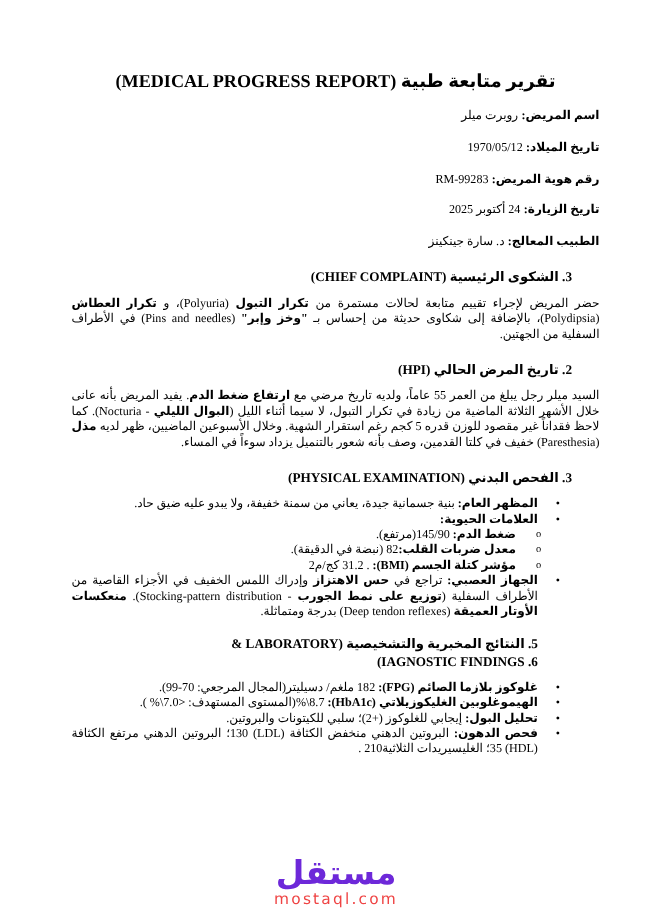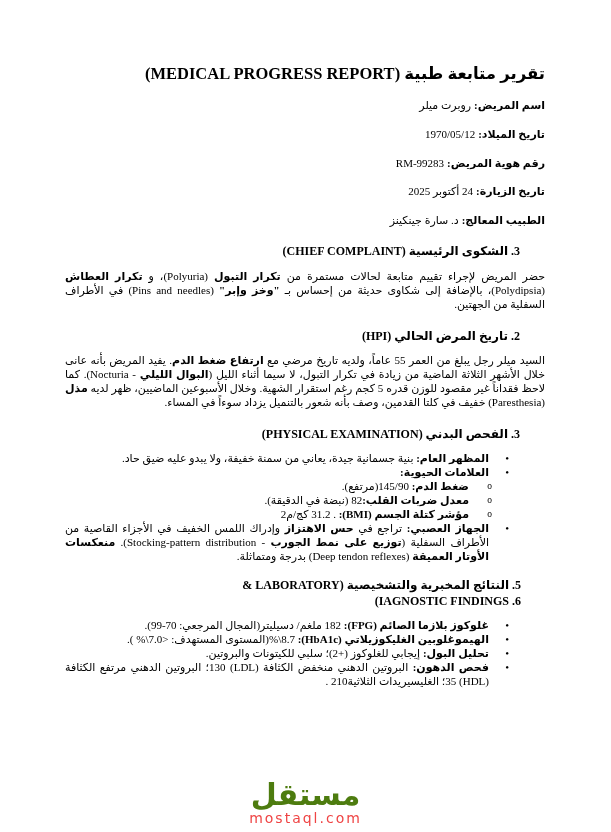--- a/index.html
+++ b/index.html
@@ -4,36 +4,36 @@
 <style>
   html,body{margin:0;padding:0;background:#ffffff;}
   .page{
     width:611px;height:832px;box-sizing:border-box;
     padding:64px 66px 0 65px;
     position:relative;overflow:hidden;
     background:#ffffff;color:#000;
     font-family:"Liberation Serif","DejaVu Serif","DejaVu Sans",serif;
     font-size:11px;direction:rtl;
   }
-  .title{font-weight:bold;font-size:16.5px;margin:0 0 14px 0;}
+  .title{font-weight:bold;font-size:16.5px;text-align:center;margin:0 0 14px 0;}
   .info{margin:0;}
   .info-line{font-size:11px;margin-bottom:14.5px;line-height:1.3;}
   .info-line .lab{font-weight:bold;margin-left:3px;}
   .h{font-weight:bold;font-size:12px;margin:16px 25px 10px 0;line-height:1.35;}
   .para{margin:0 0 5px 0;text-align:justify;line-height:1.27;font-size:11px;}
   .blist{margin:0;padding:0;list-style:none;}
   .bi{position:relative;padding-right:56px;text-align:justify;line-height:1.27;font-size:11px;}
   .bi::before{content:"•";position:absolute;right:36px;top:0;font-size:11px;}
   .bi.lvl2{padding-right:76px;}
   .bi.lvl2::before{content:"o";right:53px;top:0;font-size:9.5px;}
-  .h56{font-weight:bold;font-size:12px;margin:13px 24px 9px 0;line-height:1.4;}
+  .h56{font-weight:bold;font-size:12px;margin:13px 56px 9px 0;line-height:1.4;}
   .bb{font-weight:bold;}
   .iso{unicode-bidi:isolate;padding-left:24px;}
   .wm{position:absolute;bottom:6px;left:0;right:0;text-align:center;direction:ltr;}
-  .wm-brand{font-family:"DejaVu Sans","Liberation Sans",sans-serif;font-weight:bold;font-size:30px;color:#4d7c0f;line-height:1.1;}
+  .wm-brand{font-family:"DejaVu Sans","Liberation Sans",sans-serif;font-weight:bold;font-size:30px;color:#6d28d9;line-height:1.1;}
   .wm-domain{font-family:"DejaVu Sans","Liberation Sans",sans-serif;font-size:14px;color:#ef4444;letter-spacing:2px;line-height:1.1;}
 </style>
 </head>
 <body>
 
 <div class="page">
 
   <div class="title">تقرير متابعة طبية (MEDICAL PROGRESS REPORT)</div>
 
   <div class="info">

